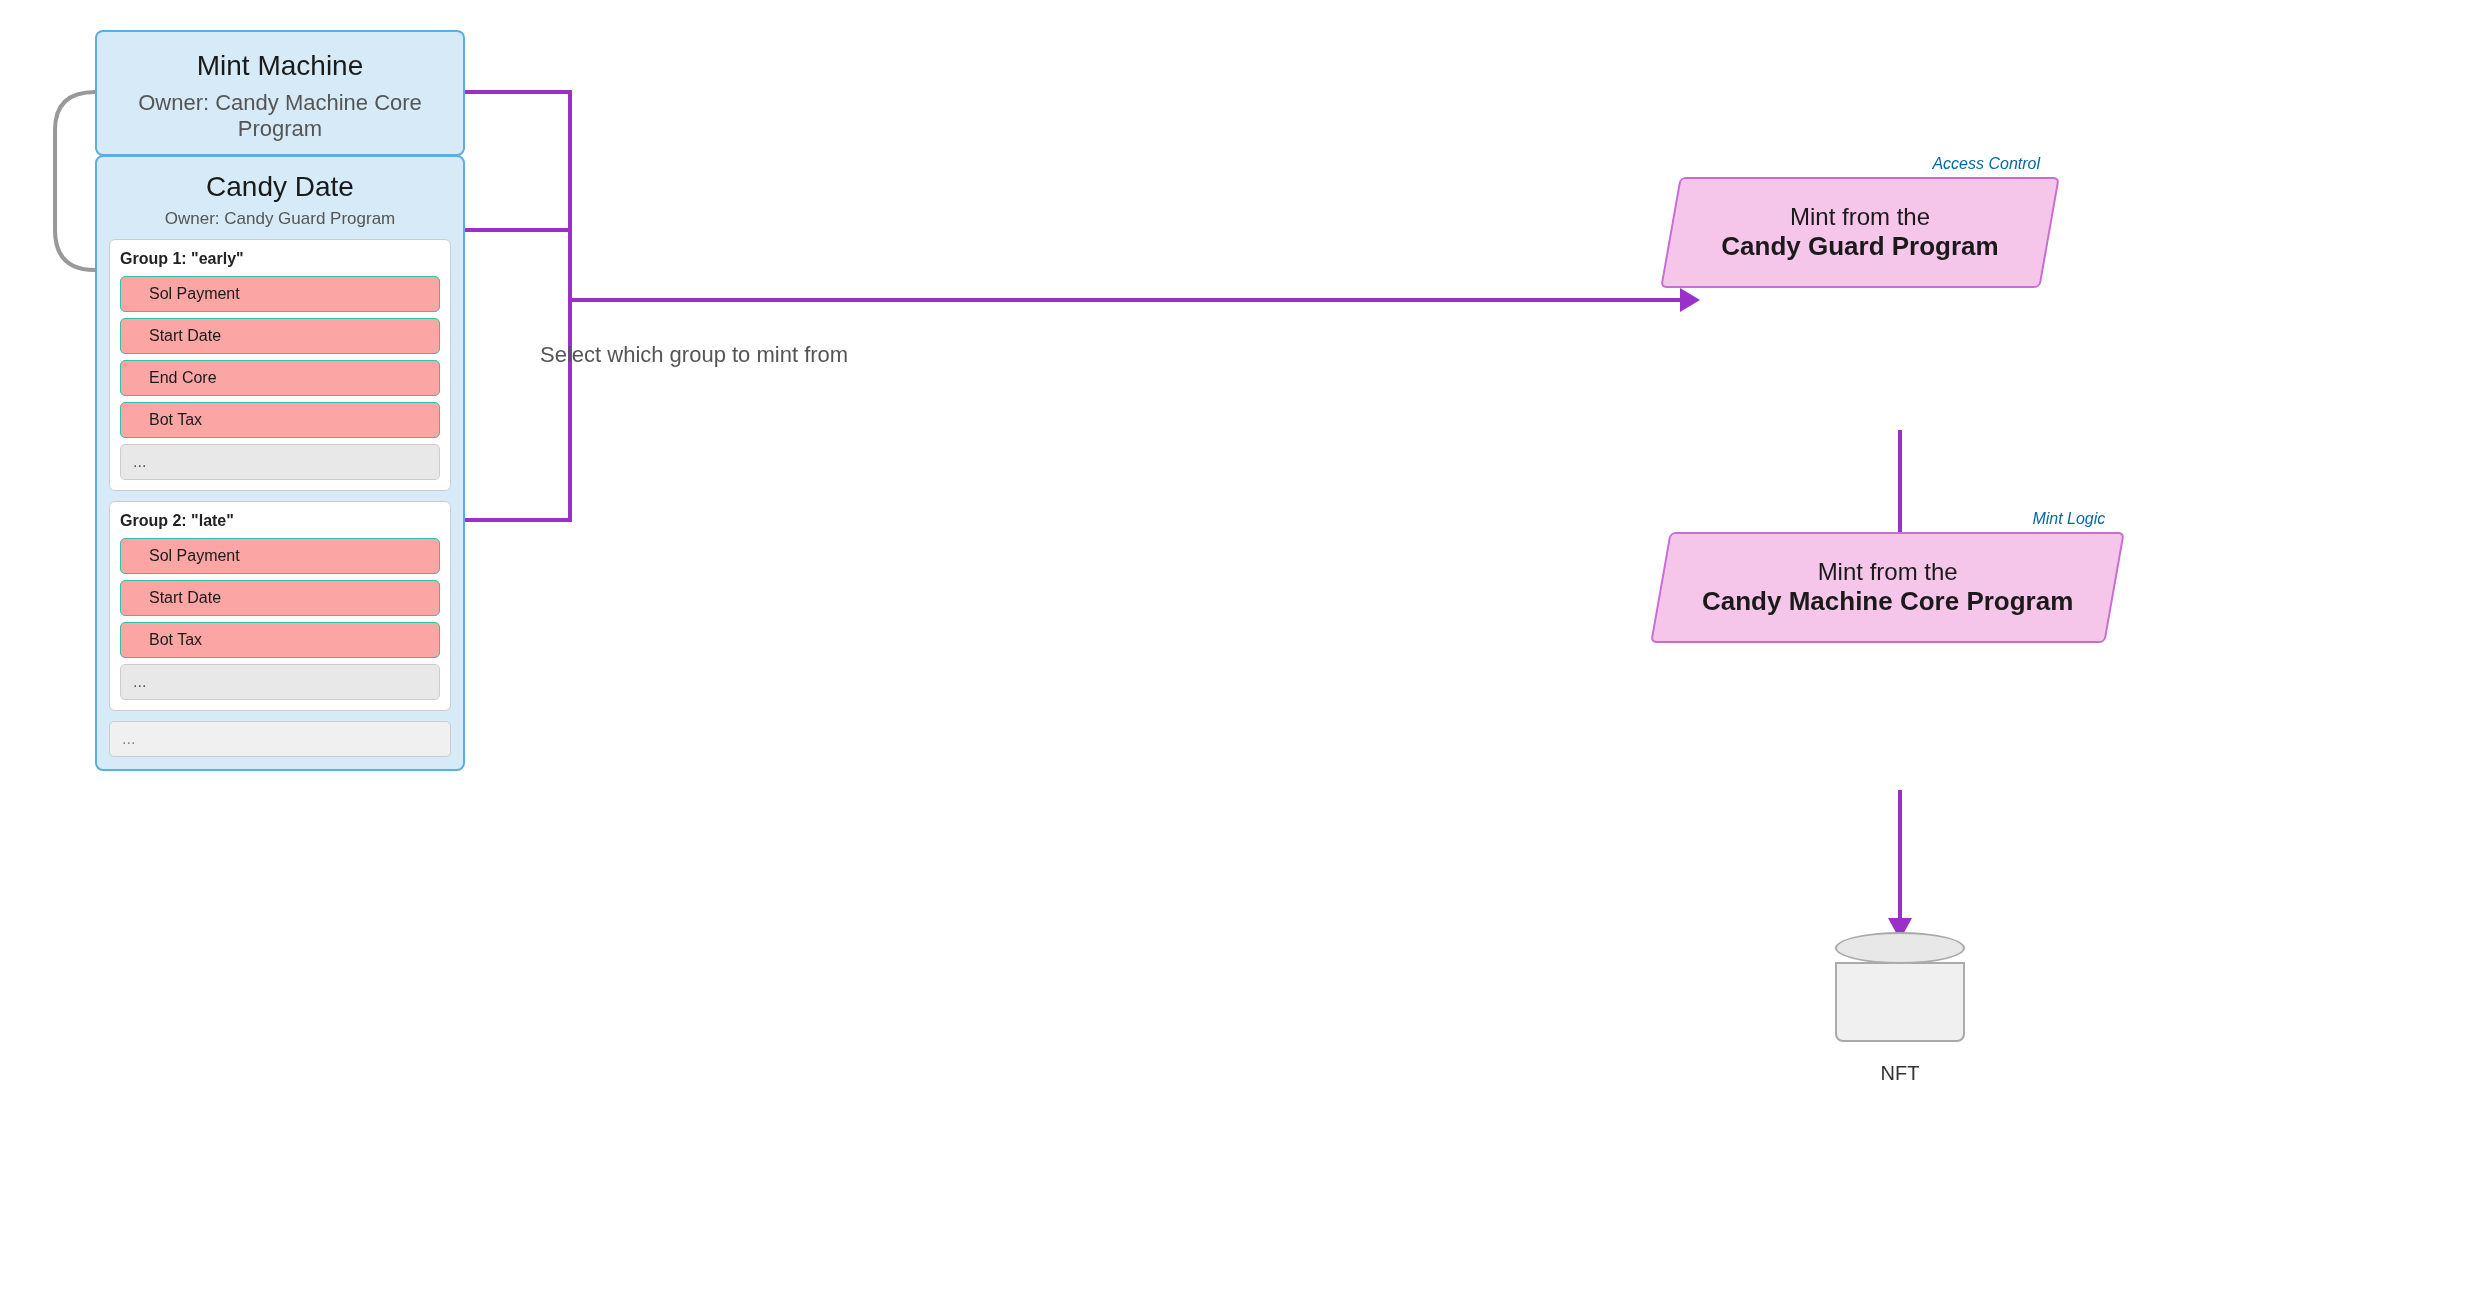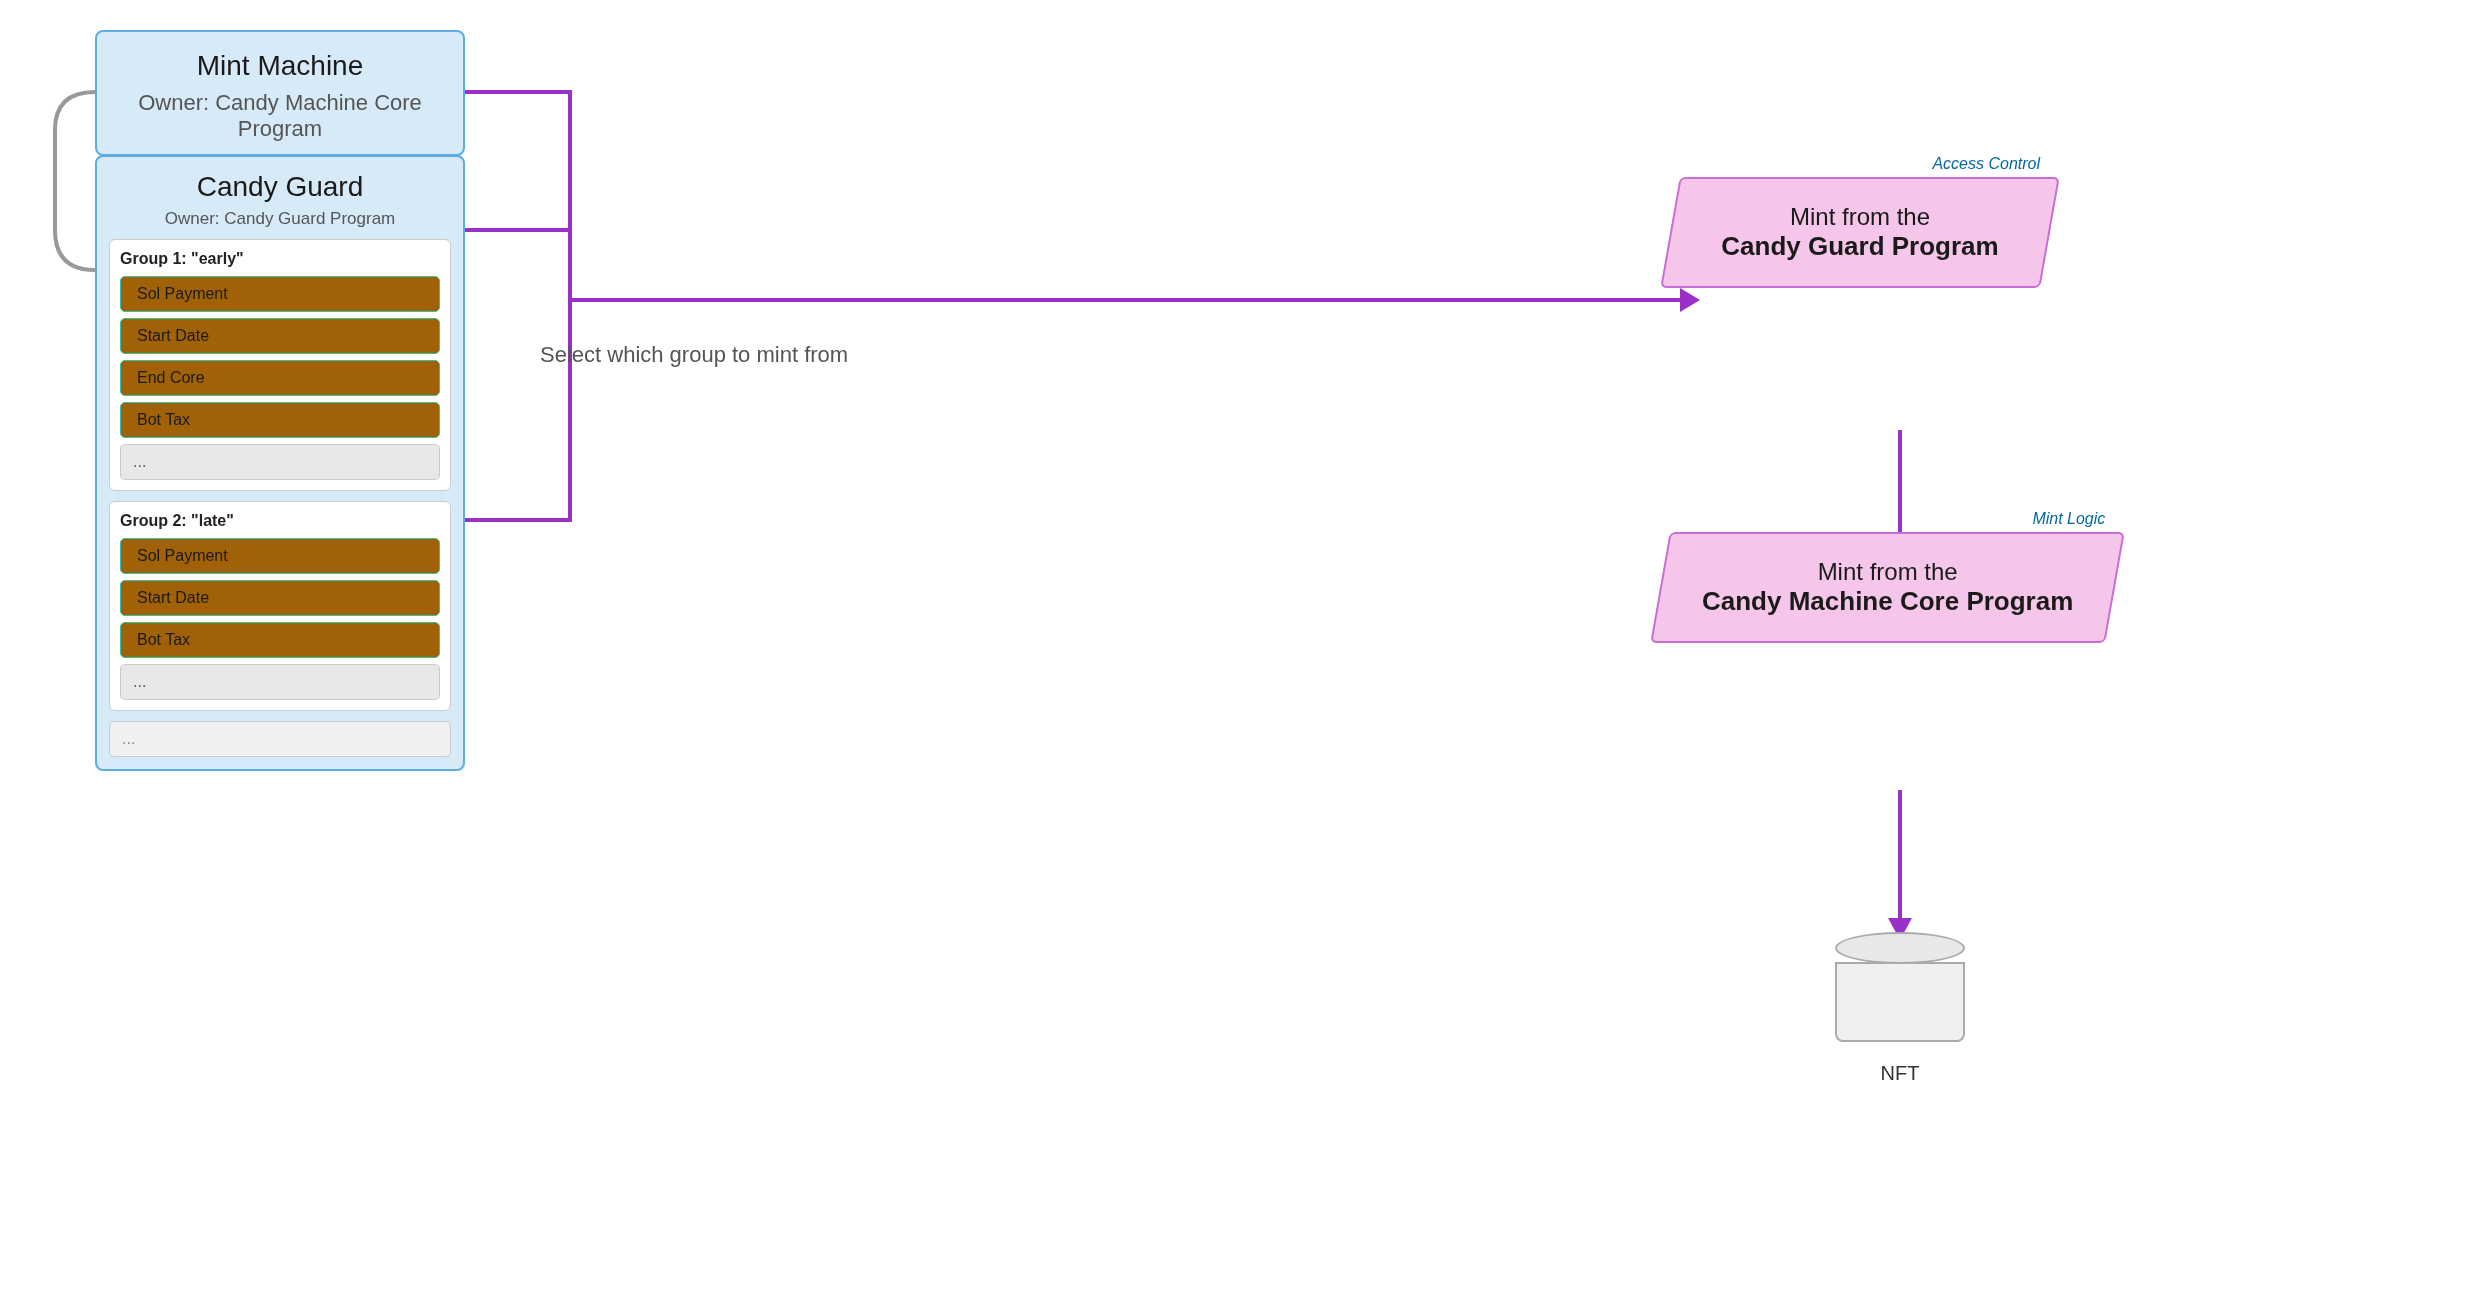--- a/index.html
+++ b/index.html
@@ -74,24 +74,24 @@
       padding: 10px 10px;
       margin-bottom: 10px;
     }
     .group-label {
       font-size: 16px;
       font-weight: 600;
       color: #222;
       margin-bottom: 8px;
     }
     .guard-item {
-      background: #a16207;
+      background: #fca5a5;
       border: 1.5px solid #2ec4a5;
       border-radius: 5px;
-      padding: 8px 16px;
+      padding: 8px 28px;
       font-size: 16px;
       color: #1a1a1a;
       margin-bottom: 6px;
     }
     .guard-item-gray {
       background: #e8e8e8;
       border: 1.5px solid #ccc;
       border-radius: 5px;
       padding: 8px 12px;
       font-size: 16px;
@@ -214,21 +214,21 @@
     <line x1="1900" y1="790" x2="1900" y2="920" stroke="#9b30c8" stroke-width="4"></line>
     <polygon points="1888,918 1900,940 1912,918" fill="#9b30c8"></polygon>
   </svg>
 
   <div class="candy-machine-box">
     <div class="title">Mint Machine</div>
     <div class="owner">Owner: Candy Machine Core Program</div>
   </div>
 
   <div class="candy-guard-outer" style="top: 155px;">
-    <div class="title">Candy Guard</div>
+    <div class="title">Candy Date</div>
     <div class="owner">Owner: Candy Guard Program</div>
 
     <div class="group-container">
       <div class="group-label">Group 1: "early"</div>
       <div class="guard-item">Sol Payment</div>
       <div class="guard-item">Start Date</div>
       <div class="guard-item">End Core</div>
       <div class="guard-item">Bot Tax</div>
       <div class="guard-item-gray">...</div>
     </div>

